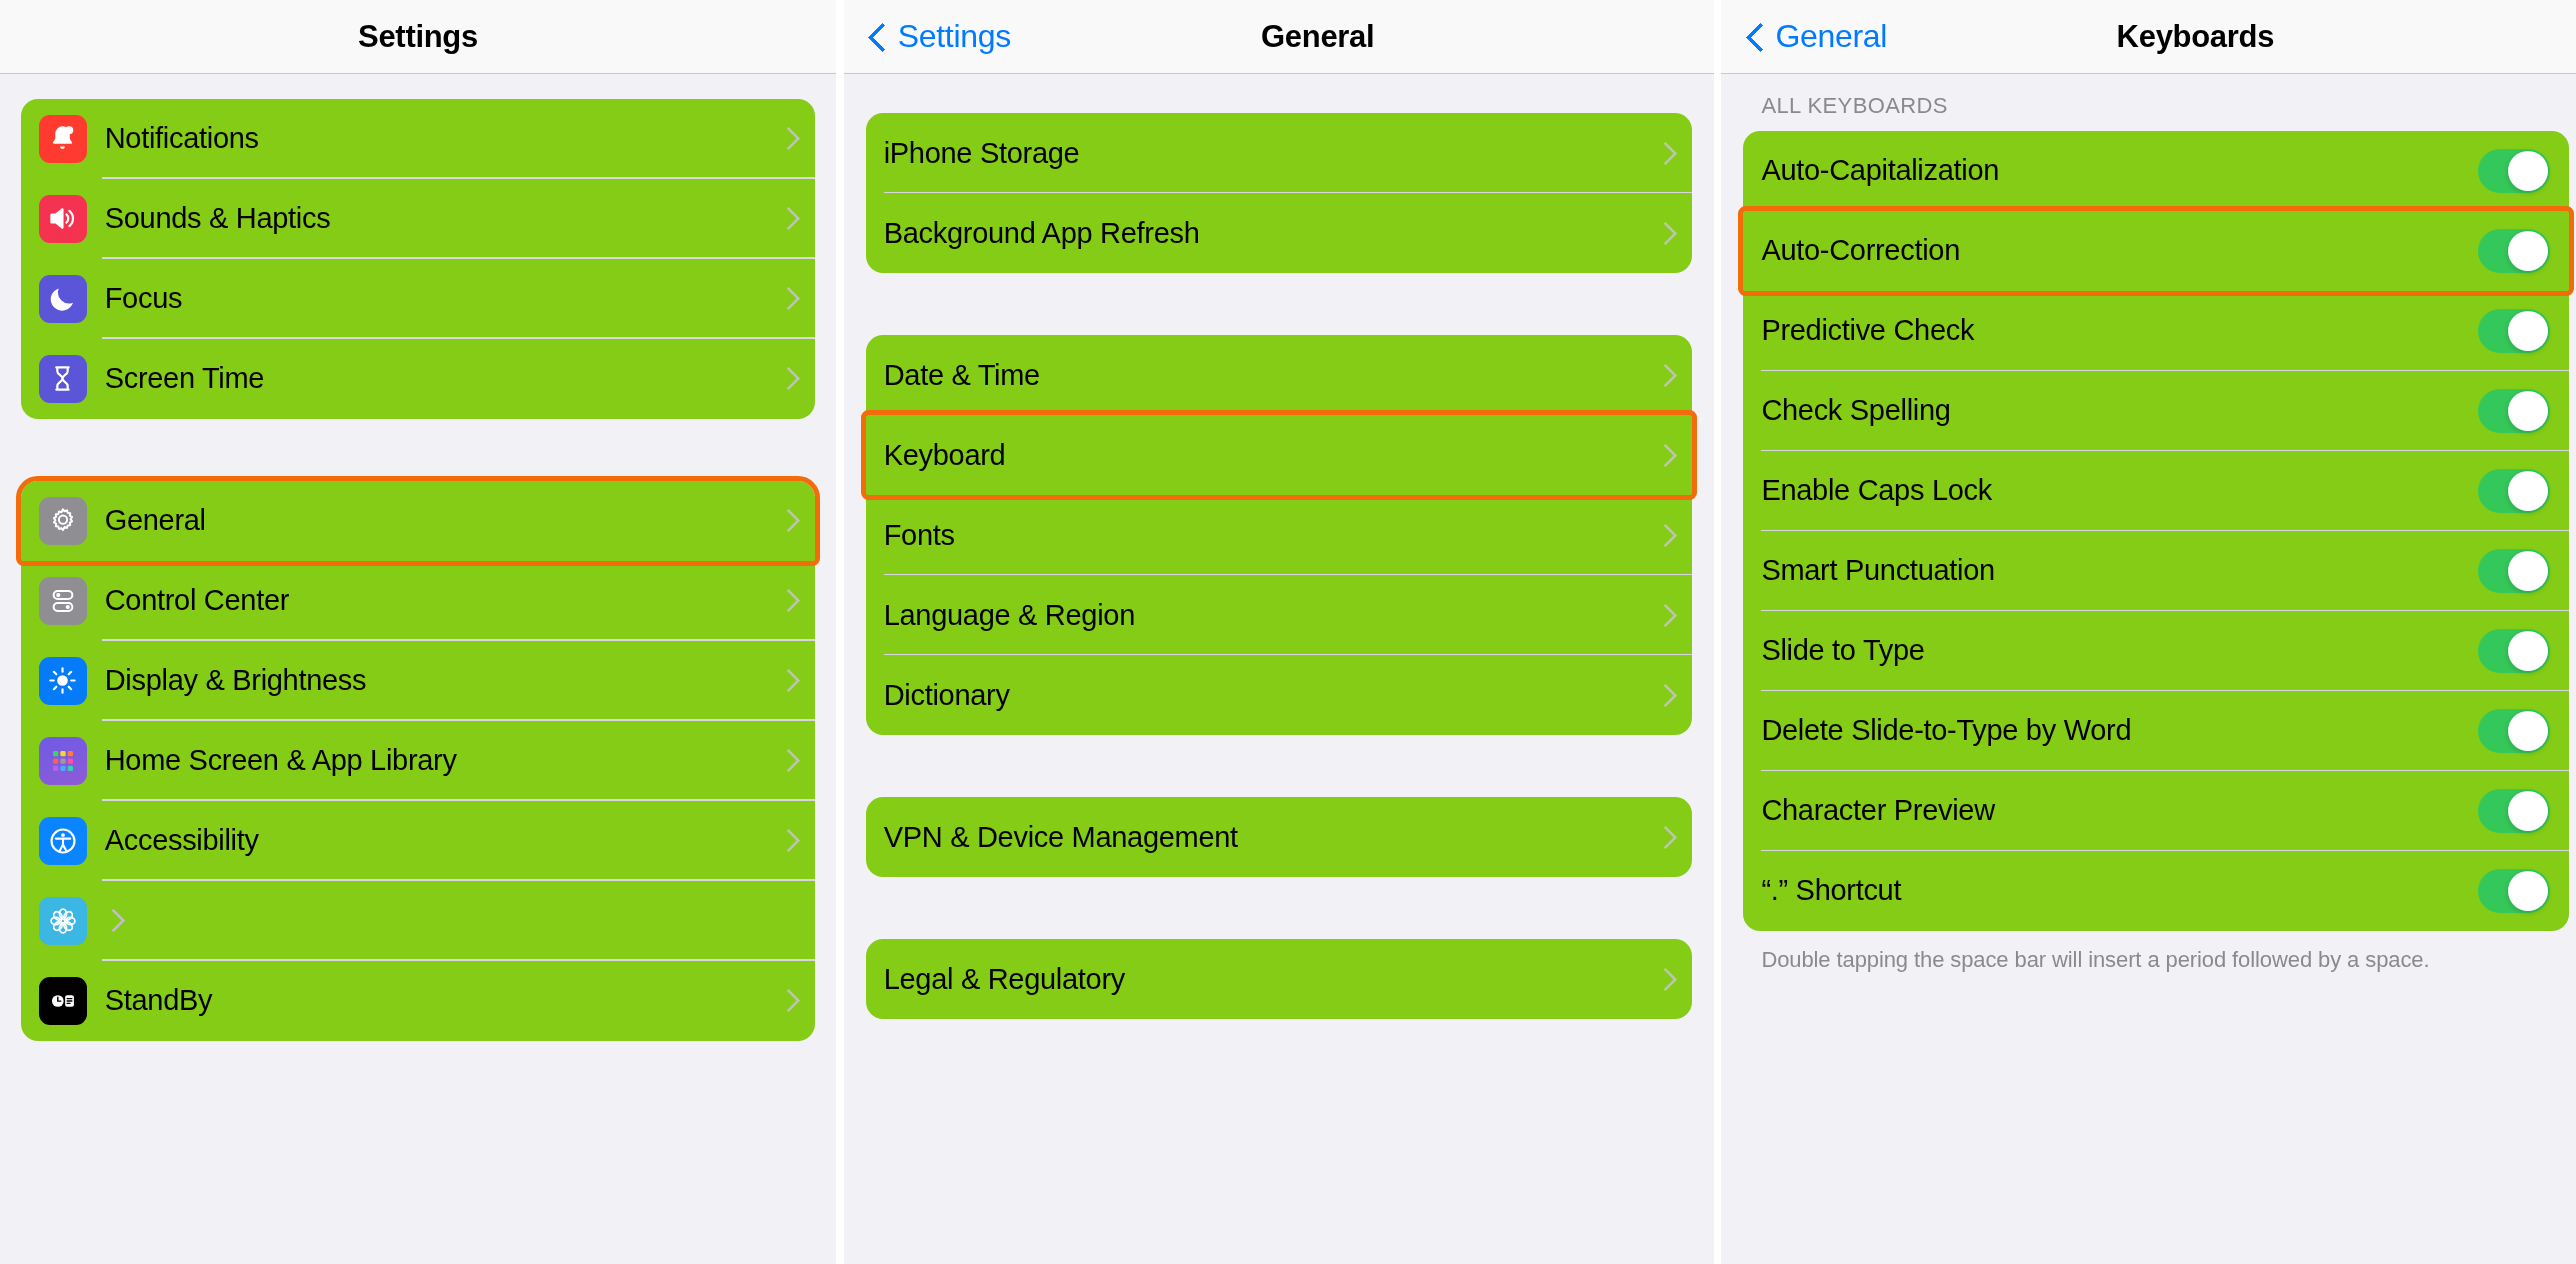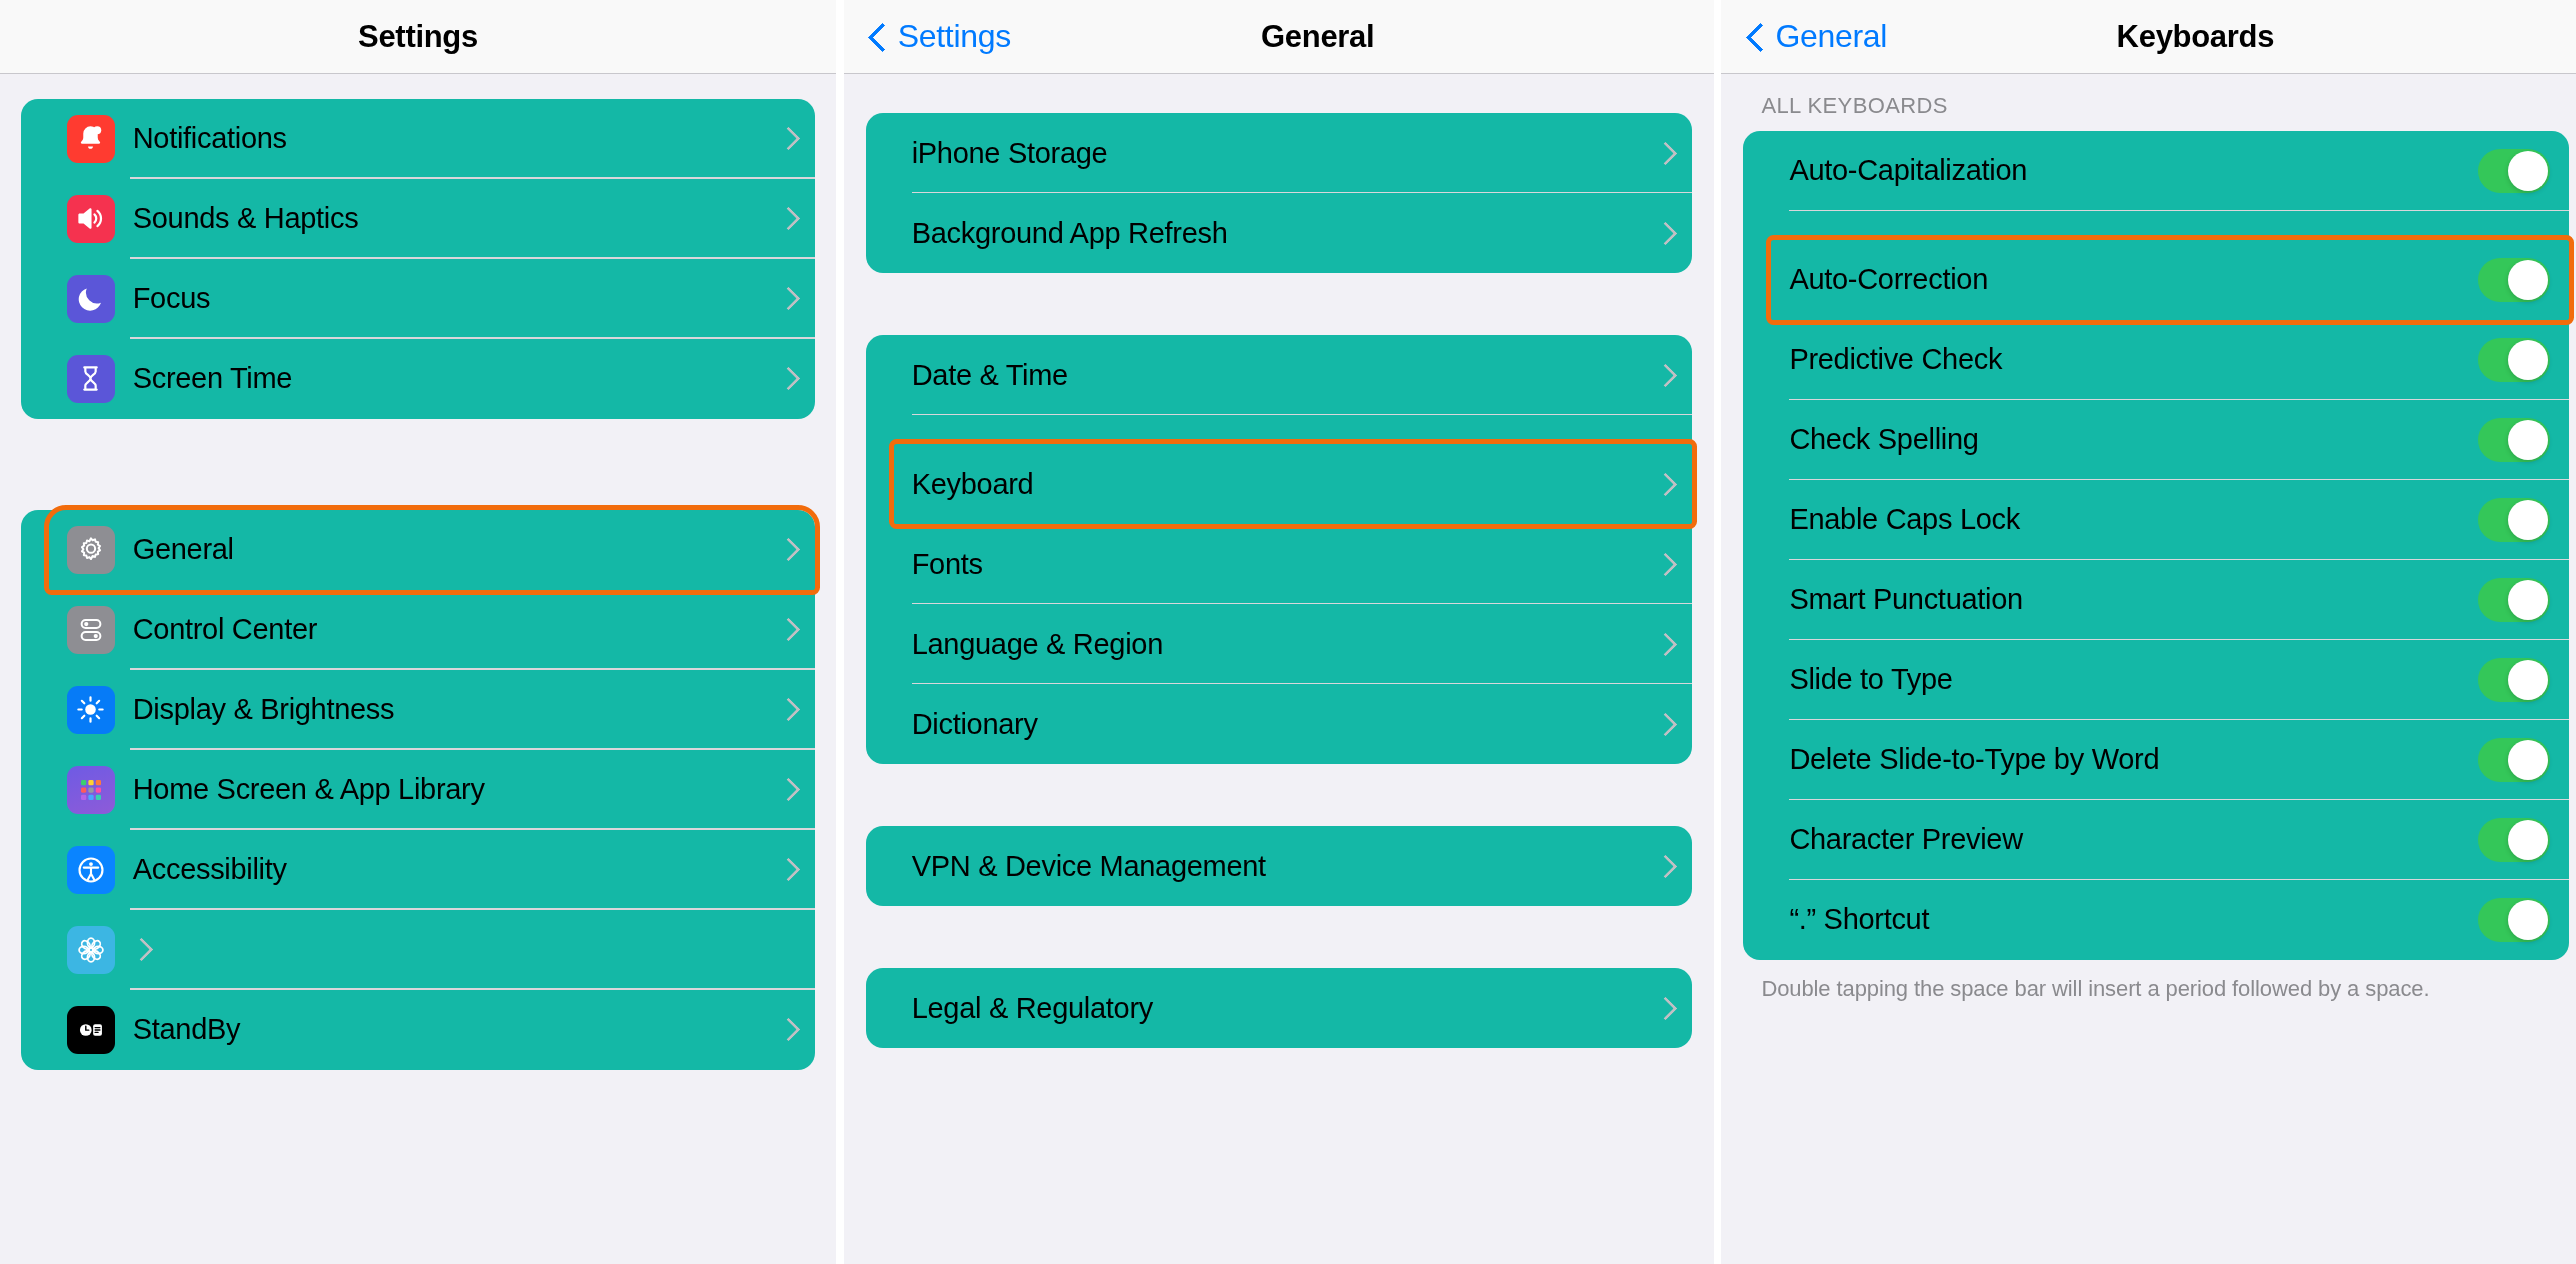--- a/index.html
+++ b/index.html
@@ -65,26 +65,25 @@
     font-weight: bold;
     color: #000;
     letter-spacing: -0.3px;
   }
   .nav-title.shift { transform: translateX(39px); }
 
   
   .content { height: 1188px; overflow: hidden; position: relative; }
 
   .group {
-    background: #14b8a6;
+    background: #84cc16;
     border-radius: 17px;
     margin: 0 20.7px;
     overflow: visible;
     position: relative;
-    padding-left: 28px;
   }
   .panel.p2 .group, .panel.p3 .group { margin: 0 22px; }
 
   .row {
     display: flex;
     align-items: center;
     height: 80px;
     position: relative;
     padding-left: 18px;
     padding-right: 19.4px;
@@ -136,21 +135,20 @@
   .gap-sm { height: 24.5px; }
   .gap-md { height: 39px; }
   .gap-lg { height: 62px; }
 
   
   .hl {
     outline: 5.8px solid #F26C0C;
     outline-offset: -0.6px;
     border-radius: 2.6px;
     z-index: 5;
-    margin-top: 29px;
   }
   .hl-round { border-radius: 17px 17px 2.6px 2.6px; }
 
   
   .toggle {
     width: 72px; height: 44px;
     border-radius: 22px;
     background: #34C759;
     position: relative;
     flex: 0 0 auto;

